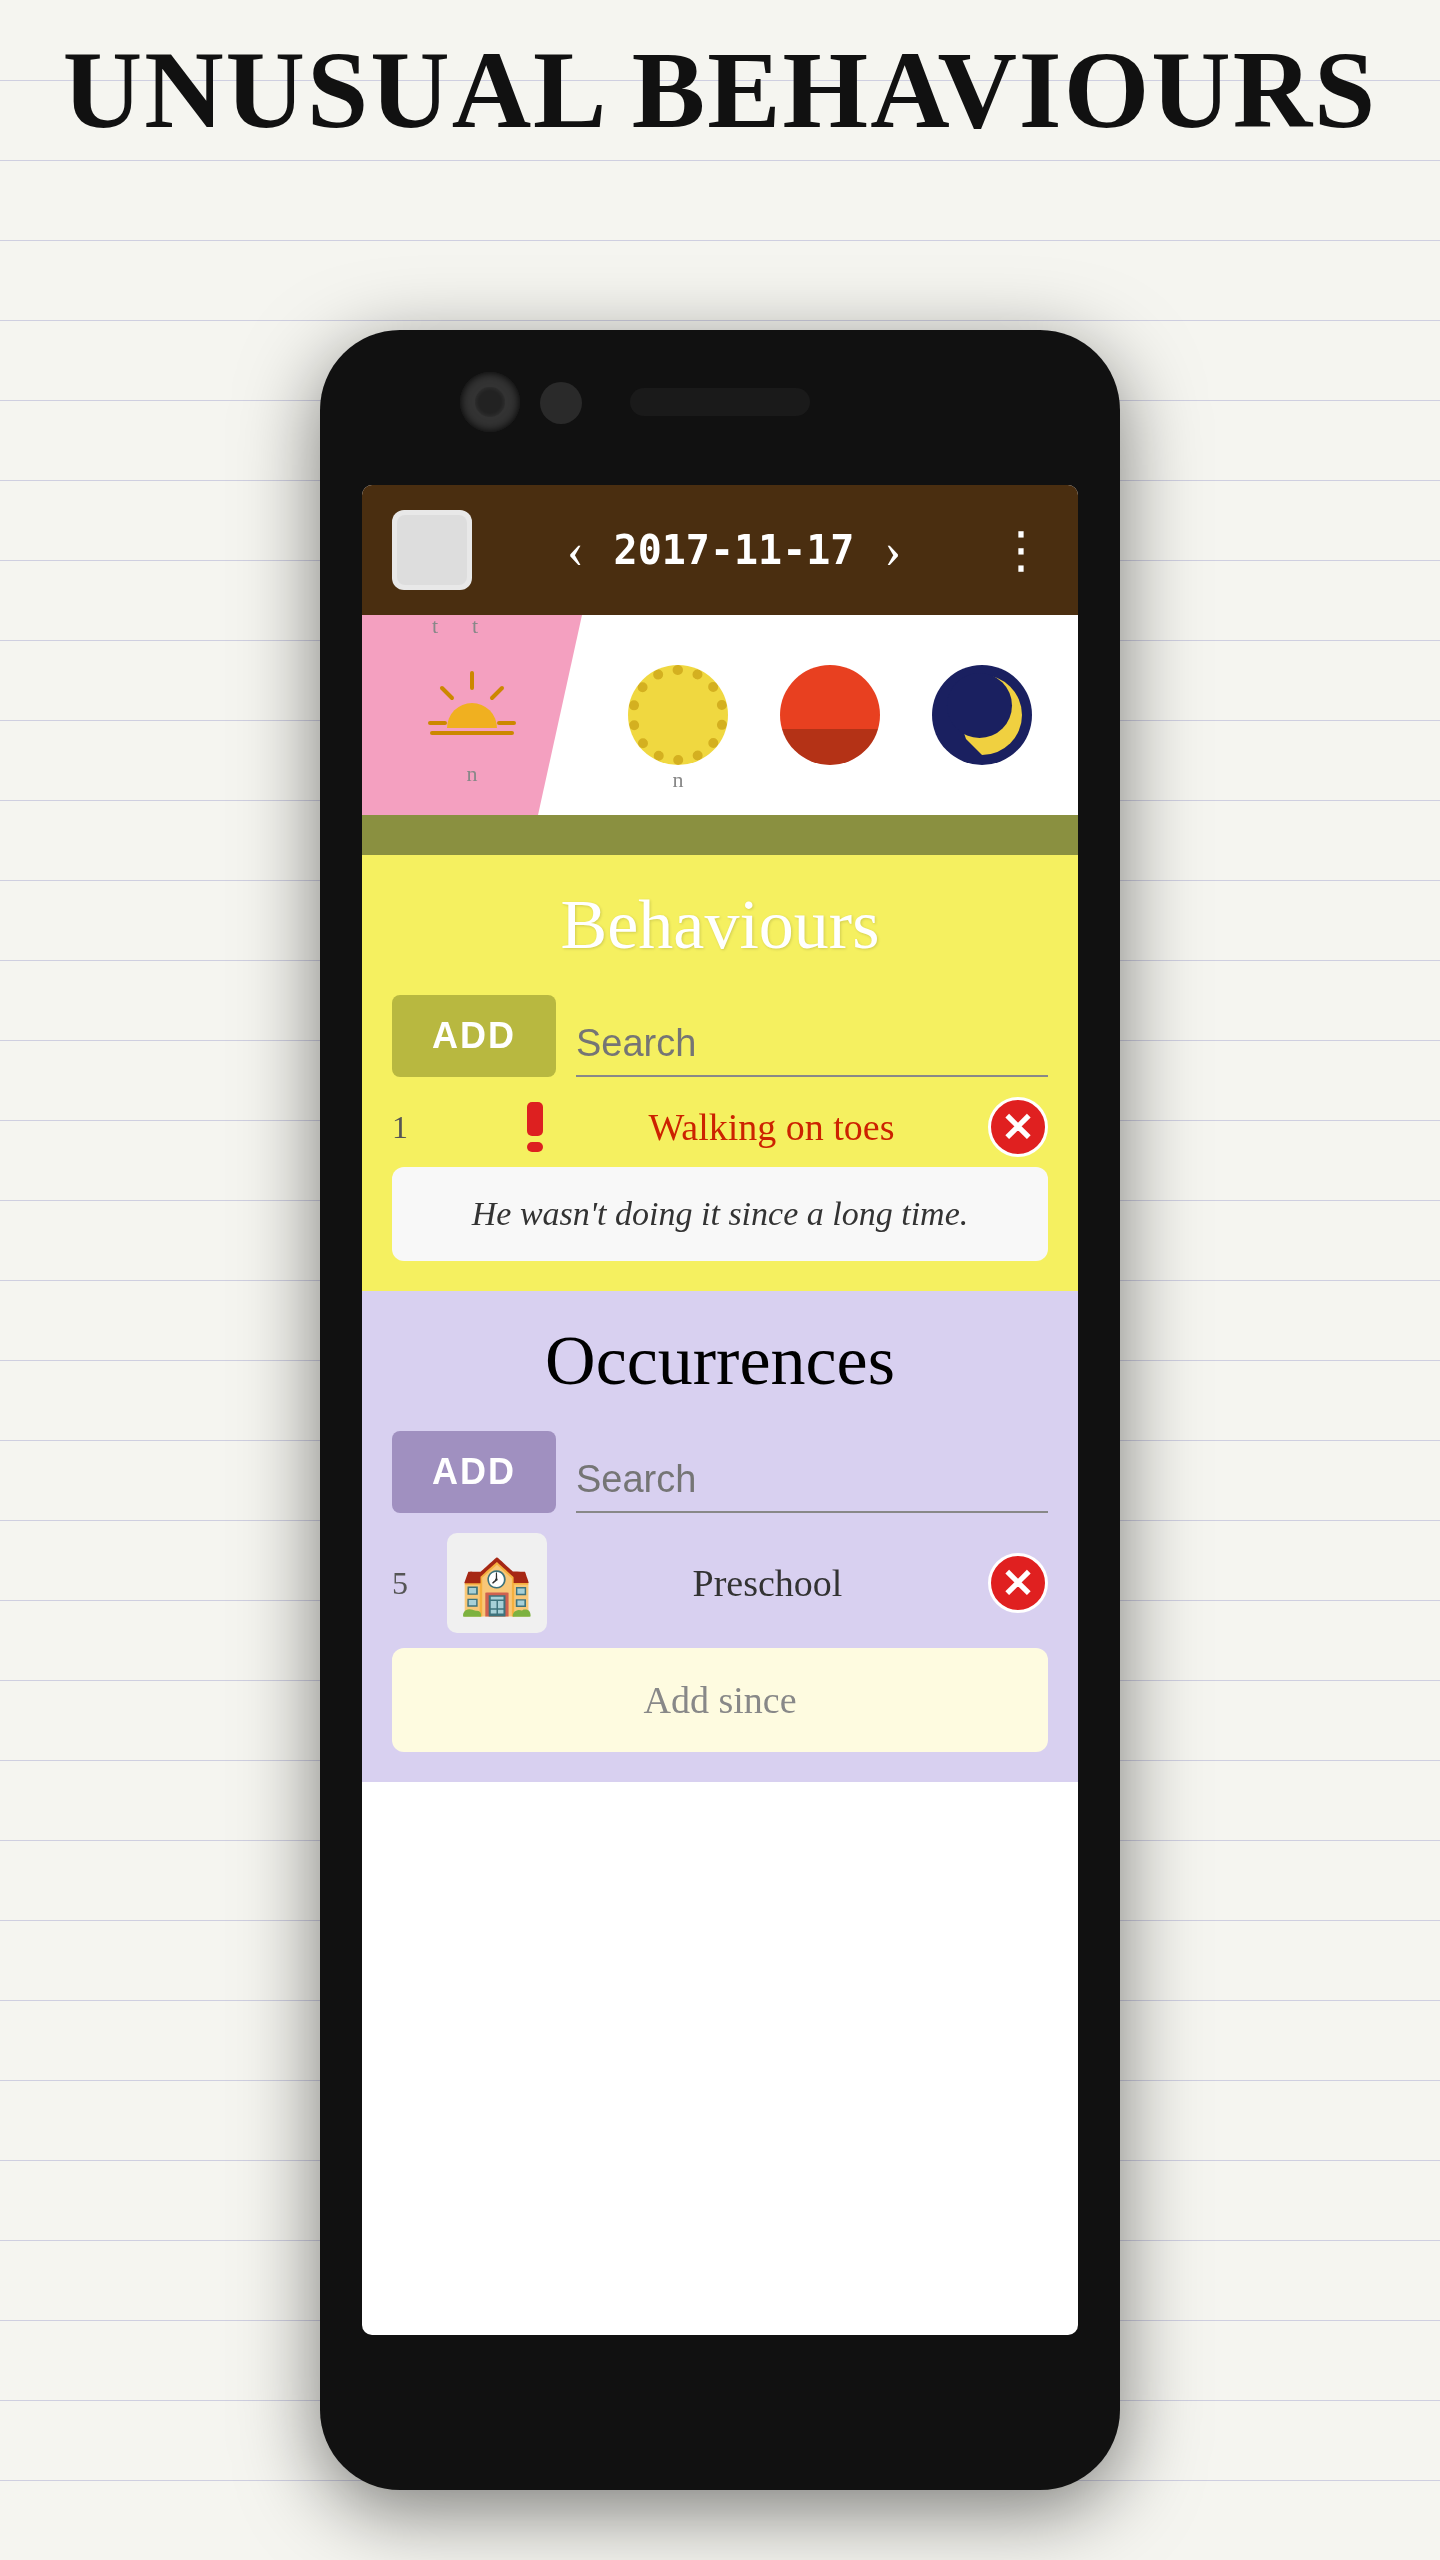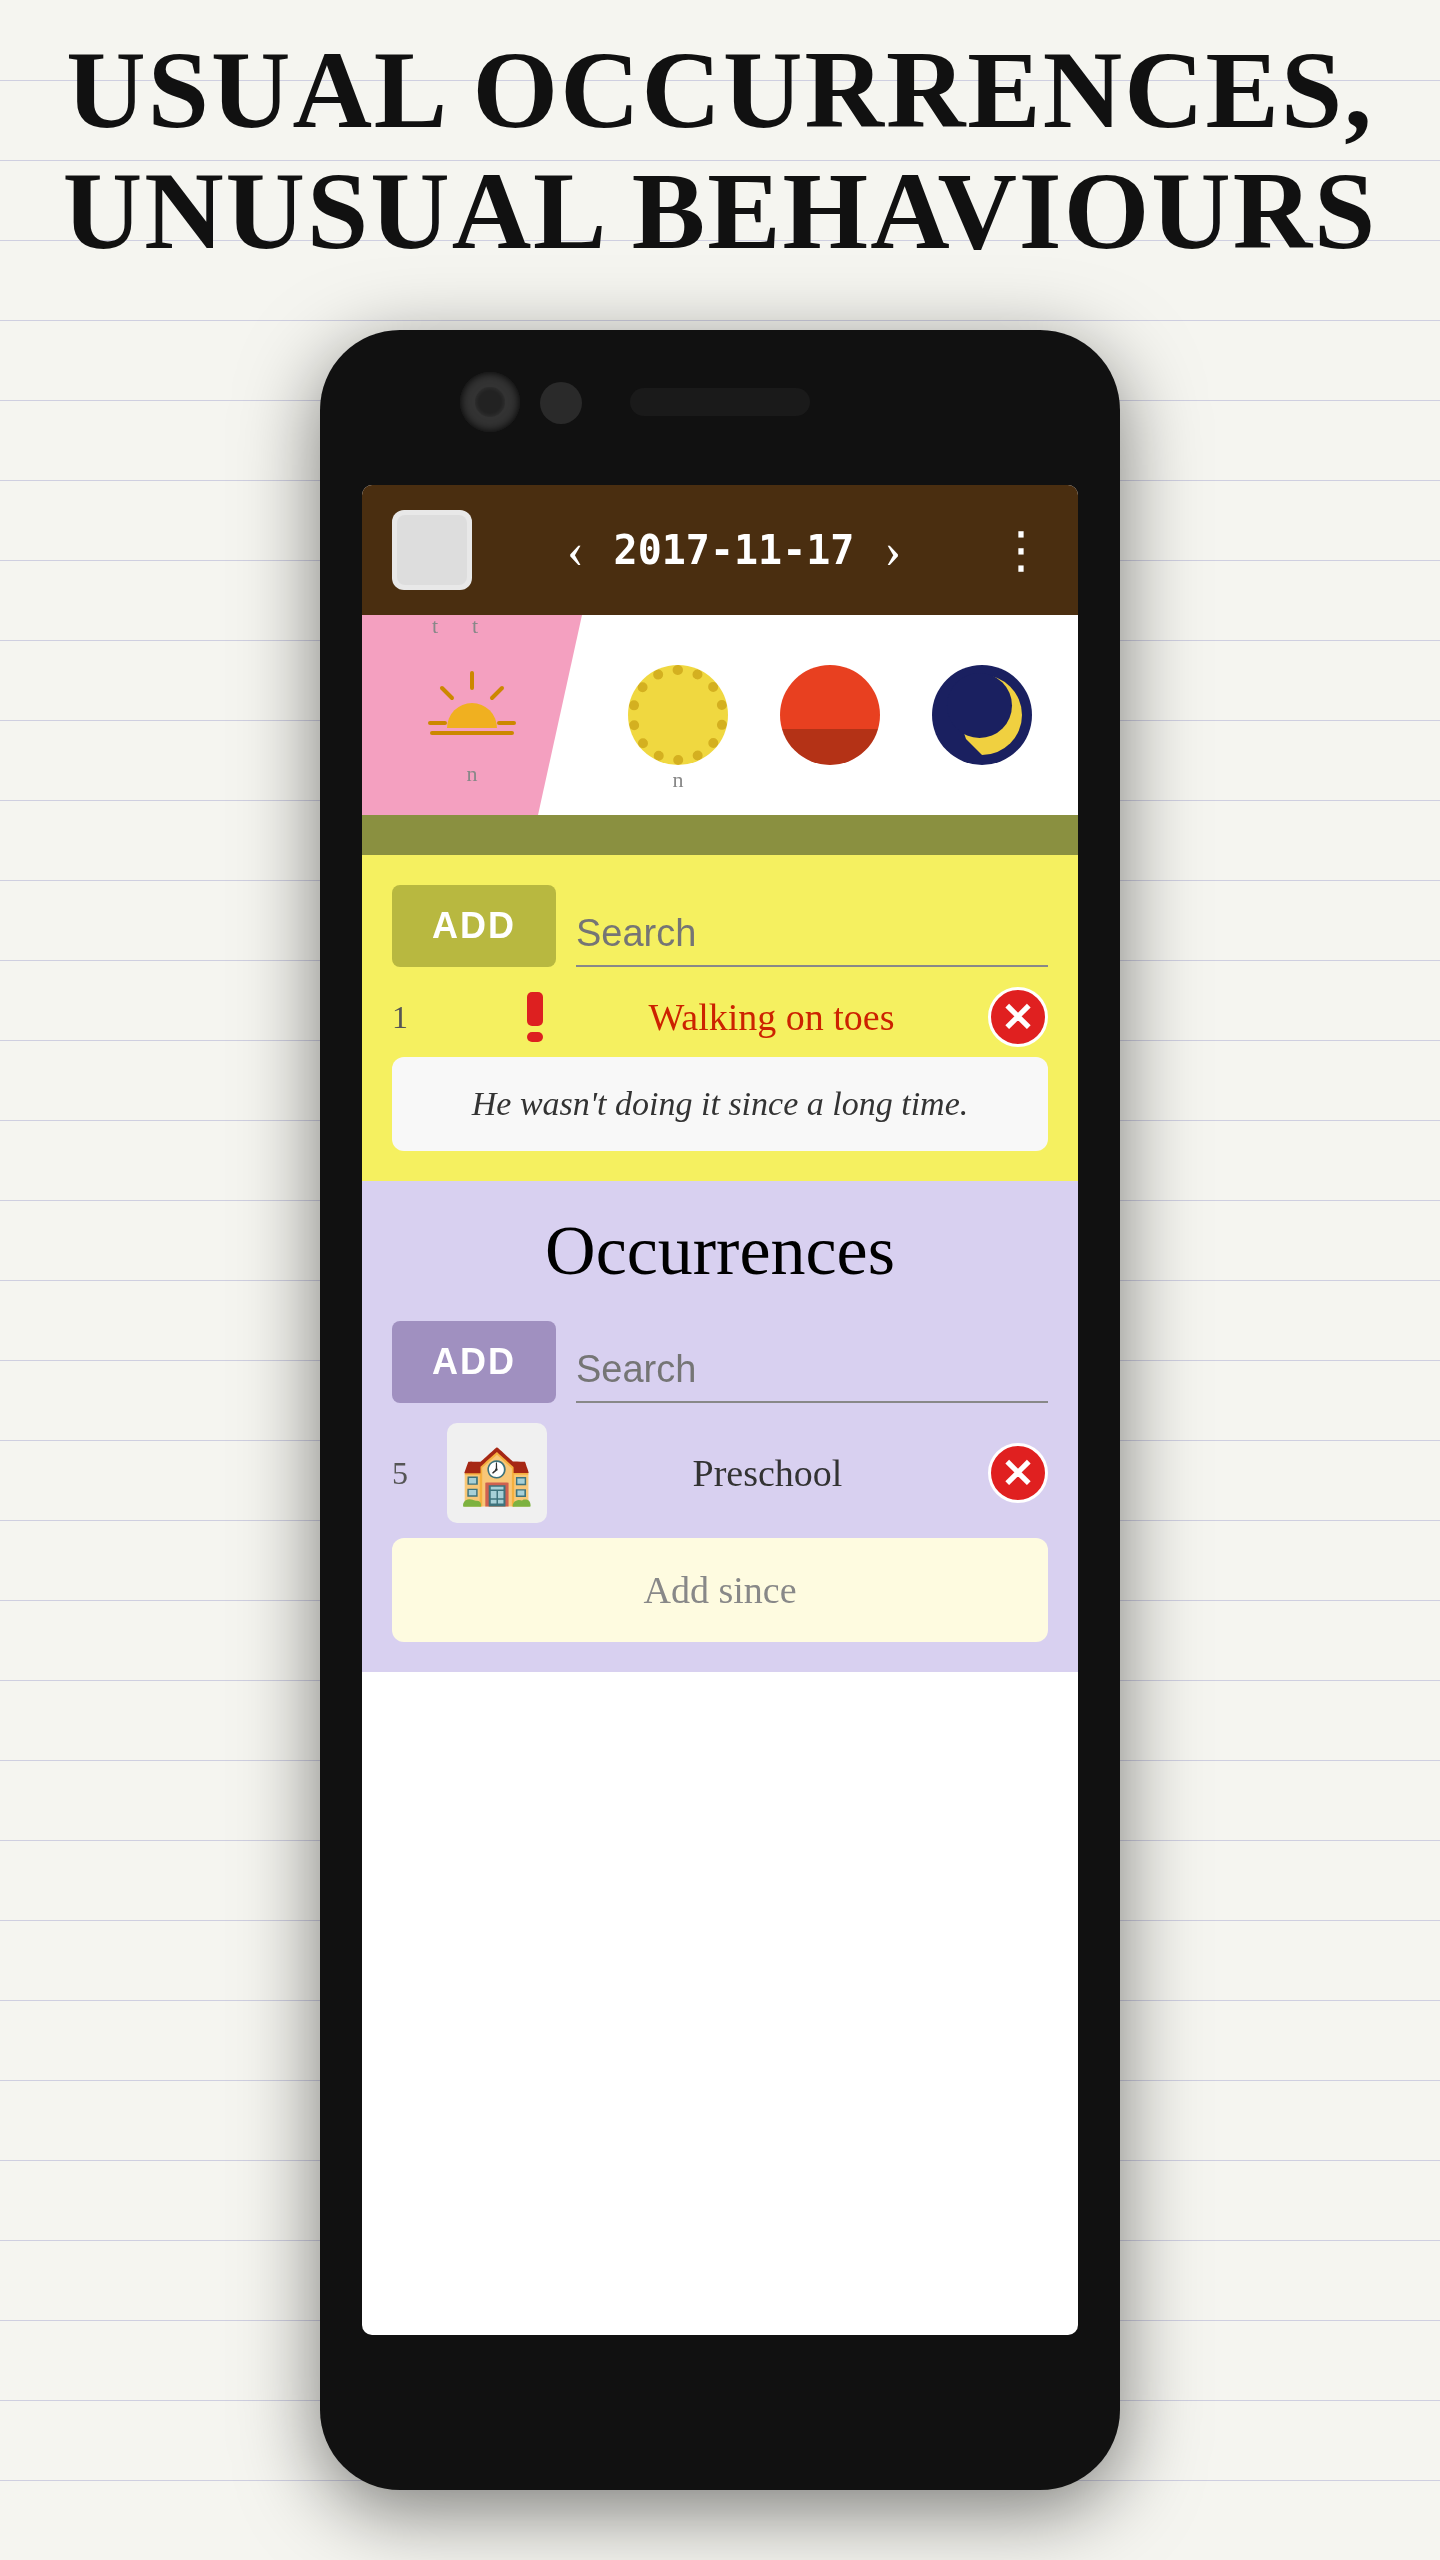--- a/index.html
+++ b/index.html
@@ -395,21 +395,20 @@
   <div class="line" style="top:2000px"></div>
   <div class="line" style="top:2080px"></div>
   <div class="line" style="top:2160px"></div>
   <div class="line" style="top:2240px"></div>
   <div class="line" style="top:2320px"></div>
   <div class="line" style="top:2400px"></div>
   <div class="line" style="top:2480px"></div>
 </div>
 
 <div class="page-title">
-  <div>USUAL OCCURRENCES,</div>
   <div>UNUSUAL BEHAVIOURS</div>
 </div>
 
 <div class="phone-outer">
   <div class="phone-camera"></div>
   <div class="phone-camera2"></div>
   <div class="phone-speaker"></div>
 
   <div class="phone-screen">
 
@@ -506,20 +505,21 @@
               left: 15px; top: 8px;
             "></div>
           </div>
         </div>
       </div>
     </div>
 
     <div class="olive-bar"></div>
 
     <div class="behaviours-section">
+      <div class="section-title behaviours">Behaviours</div>
 
       <div class="add-search-row">
         <button class="add-btn yellow">ADD</button>
         <div class="search-field">
           <input class="search-input" type="text" placeholder="Search" style="">
         </div>
       </div>
 
       <div class="behaviour-item">
         <span class="item-number">1</span>

